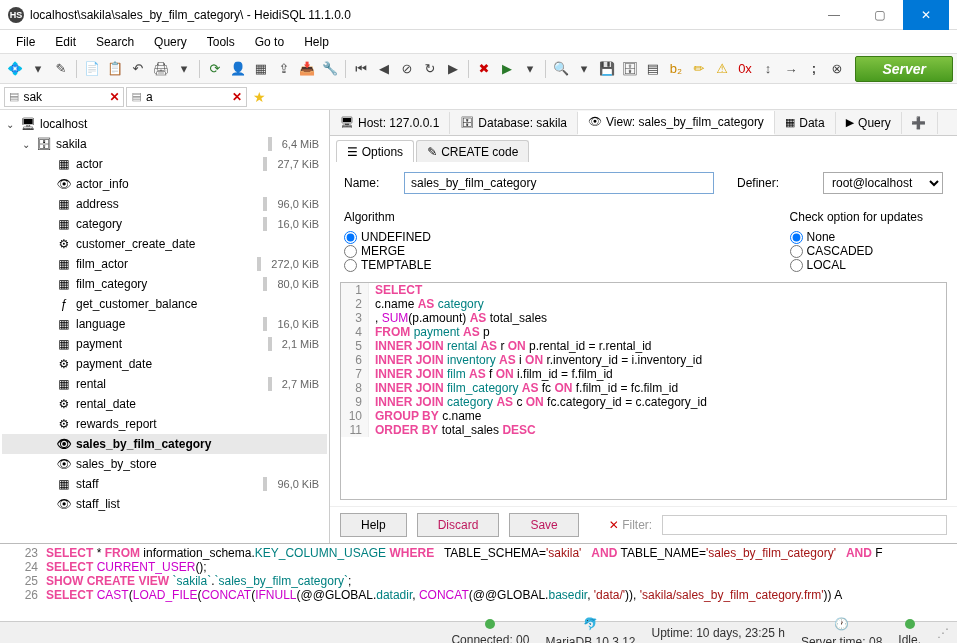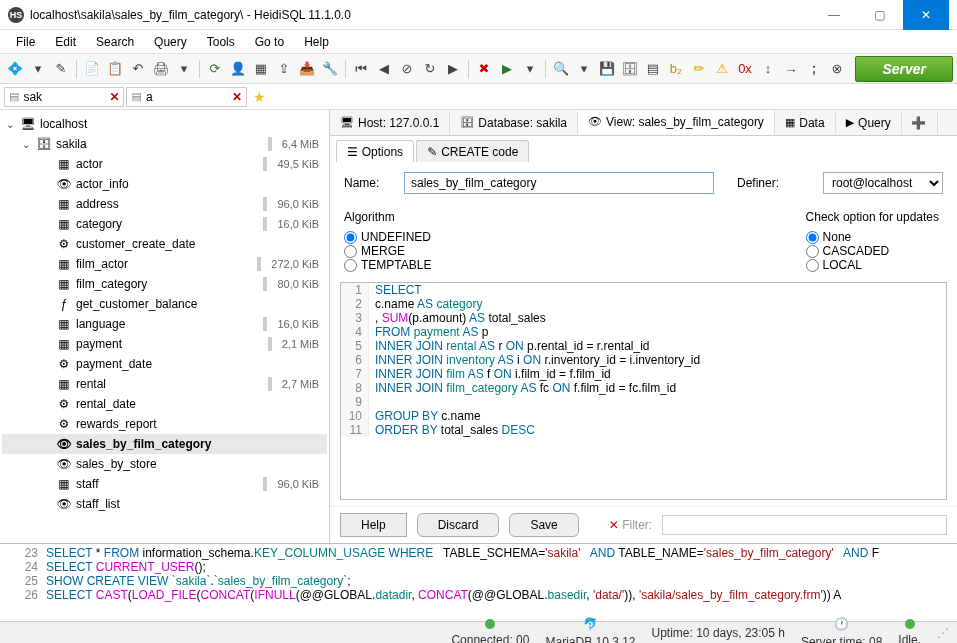--- a/index.html
+++ b/index.html
@@ -73,29 +73,29 @@
 .groups-row { display: flex; gap: 17px; padding: 6px 14px 10px 14px; background: #fff; }
 .group { display: flex; flex-direction: column; gap: 4px; }
 .group .g-title { margin-bottom: 2px; }
 .group label { display: flex; align-items: center; gap: 4px; cursor: pointer; }
 
 
 .sql-editor { flex: 1; margin: 0 10px 6px 10px; border: 1px solid #bbb; background: #fff; font-family: Consolas, "Courier New", monospace; font-size: 12px; overflow: auto; }
 .sql-line { display: flex; white-space: pre; }
 .sql-line .ln { width: 28px; text-align: right; color: #888; padding-right: 6px; background: #f7f7f7; border-right: 1px solid #eee; user-select: none; }
 .sql-line .code { padding-left: 6px; }
-.kw { color: #0369a1; font-weight: normal; }
+.kw { color: #ec4899; font-weight: bold; }
 .fn { color: #cc00cc; }
 .ident { color: #008080; }
 .str { color: #a31515; }
 
 
 .actions { padding: 6px 10px; display: flex; gap: 10px; align-items: center; background: #fff; border-top: 1px solid #eee; }
 .actions button { padding: 4px 20px; border: 1px solid #aaa; background: #eee; cursor: pointer; }
-.actions button[disabled] { color: #000000; cursor: default; border-radius: 6px; }
+.actions button[disabled] { color: #be185d; cursor: default; }
 .actions .flt-label { margin-left: 20px; color: #999; }
 .actions .flt-input { flex: 1; border: 1px solid #ccc; height: 20px; padding: 2px 4px; }
 
 
 .log-panel { height: 78px; border-top: 1px solid #bbb; background: #fff; font-family: Consolas, "Courier New", monospace; font-size: 12px; overflow: auto; padding: 2px 0; }
 .log-line { display: flex; white-space: pre; margin-left: 20px; }
 .log-line .ln { width: 22px; text-align: right; color: #888; padding-right: 4px; }
 .log-line .code { padding-left: 4px; }
 
 
@@ -201,21 +201,21 @@
         <span class="node-label">sakila</span>
         <span class="size-bar"></span>
         <span class="node-size">6,4 MiB</span>
       </div>
       <div class="tree-row">
         <span class="indent2"></span>
         <span class="expander"></span>
         <span class="node-icon">▦</span>
         <span class="node-label">actor</span>
         <span class="size-bar"></span>
-        <span class="node-size">49,5 KiB</span>
+        <span class="node-size">27,7 KiB</span>
       </div>
       <div class="tree-row">
         <span class="indent2"></span>
         <span class="expander"></span>
         <span class="node-icon">👁</span>
         <span class="node-label">actor_info</span>
       </div>
       <div class="tree-row">
         <span class="indent2"></span>
         <span class="expander"></span>
@@ -392,21 +392,21 @@
               <input type="radio" name="algorithm" style="">
               <span>MERGE</span>
             </label>
             <label>
               <input type="radio" name="algorithm" style="">
               <span>TEMPTABLE</span>
             </label>
           </div>
       </div>
       <div style="flex:1"></div>
-      <div class="group" style="margin-right:4px">
+      <div class="group" style="margin-right:20px">
         <div class="g-title">Check option for updates</div>
         <div id="chk-opts">
             <label>
               <input type="radio" name="check" checked="" style="">
               <span>None</span>
             </label>
             <label>
               <input type="radio" name="check" style="">
               <span>CASCADED</span>
             </label>
@@ -420,21 +420,21 @@
 
     <div class="sql-editor" id="sqledit">
         <div class="sql-line"><span class="ln">1</span><span class="code"><span class="kw">SELECT</span></span></div>
         <div class="sql-line"><span class="ln">2</span><span class="code">c.name <span class="kw">AS</span> <span class="ident">category</span></span></div>
         <div class="sql-line"><span class="ln">3</span><span class="code">, <span class="fn">SUM</span>(p.amount) <span class="kw">AS</span> total_sales</span></div>
         <div class="sql-line"><span class="ln">4</span><span class="code"><span class="kw">FROM</span> <span class="ident">payment</span> <span class="kw">AS</span> p</span></div>
         <div class="sql-line"><span class="ln">5</span><span class="code"><span class="kw">INNER JOIN</span> <span class="ident">rental</span> <span class="kw">AS</span> r <span class="kw">ON</span> p.rental_id = r.rental_id</span></div>
         <div class="sql-line"><span class="ln">6</span><span class="code"><span class="kw">INNER JOIN</span> <span class="ident">inventory</span> <span class="kw">AS</span> i <span class="kw">ON</span> r.inventory_id = i.inventory_id</span></div>
         <div class="sql-line"><span class="ln">7</span><span class="code"><span class="kw">INNER JOIN</span> <span class="ident">film</span> <span class="kw">AS</span> f <span class="kw">ON</span> i.film_id = f.film_id</span></div>
         <div class="sql-line"><span class="ln">8</span><span class="code"><span class="kw">INNER JOIN</span> <span class="ident">film_category</span> <span class="kw">AS</span> fc <span class="kw">ON</span> f.film_id = fc.film_id</span></div>
-        <div class="sql-line"><span class="ln">9</span></div>
+        <div class="sql-line"><span class="ln">9</span><span class="code"><span class="kw">INNER JOIN</span> <span class="ident">category</span> <span class="kw">AS</span> c <span class="kw">ON</span> fc.category_id = c.category_id</span></div>
         <div class="sql-line"><span class="ln">10</span><span class="code"><span class="kw">GROUP BY</span> c.name</span></div>
         <div class="sql-line"><span class="ln">11</span><span class="code"><span class="kw">ORDER BY</span> total_sales <span class="kw">DESC</span></span></div>
       </div>
 
     <div class="actions">
       <button>Help</button>
       <button disabled="">Discard</button>
       <button disabled="">Save</button>
       <span class="flt-label"><span style="color:#c00">✕</span> <span>Filter:</span></span>
       <input class="flt-input" type="text" style="">
@@ -452,21 +452,21 @@
 <div class="statusbar">
   <div class="spacer"></div>
   <div class="st-item">
       <span class="green-dot"></span>
       <span>Connected: 00</span>
     </div>
   <div class="st-item">
       <span>🐬</span>
       <span>MariaDB 10.3.12</span>
     </div>
-  <div class="st-item">Uptime: 10 days, 23:05 h</div>
+  <div class="st-item">Uptime: 10 days, 23:25 h</div>
   <div class="st-item">
       <span class="clock">🕐</span>
       <span>Server time: 08</span>
     </div>
   <div class="st-item">
       <span class="green-dot"></span>
       <span>Idle.</span>
     </div>
   <div class="resize-grip">⋰</div>
 </div>

